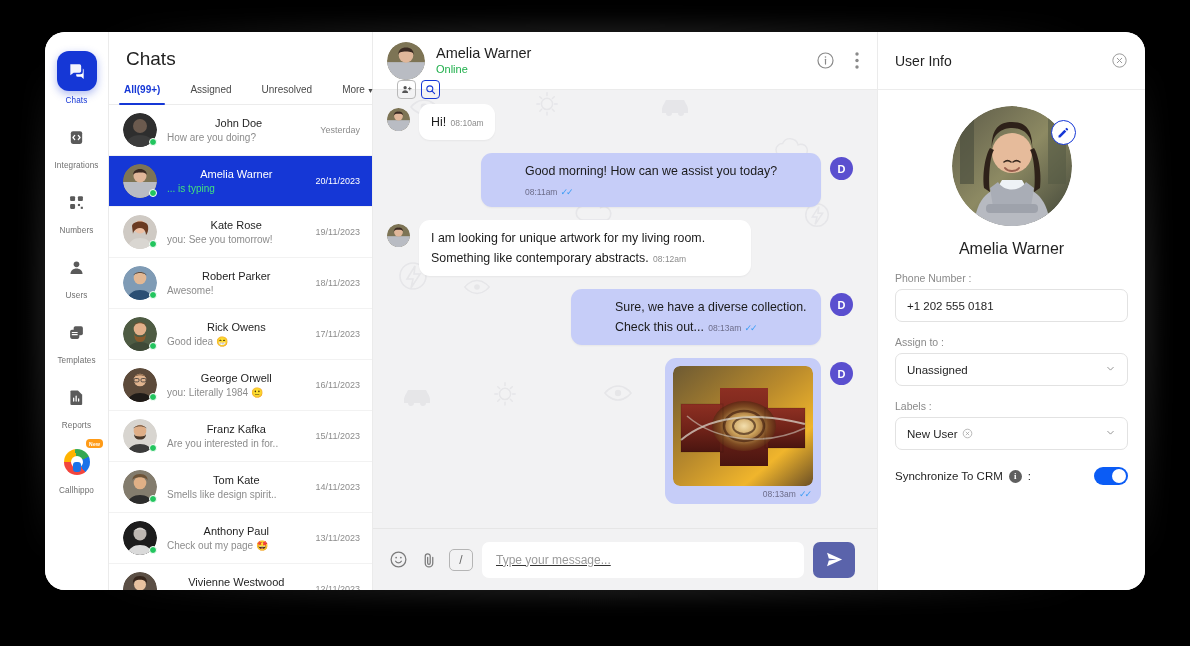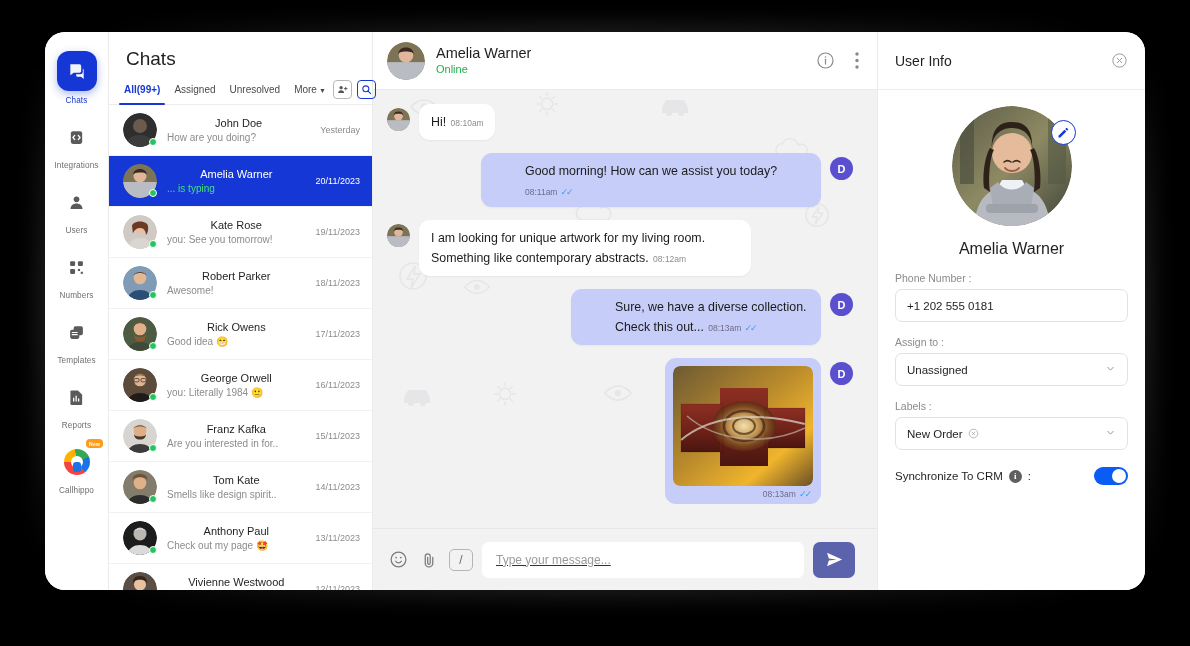--- a/index.html
+++ b/index.html
@@ -75,21 +75,21 @@
   }
   .ch-logo { width:26px;height:26px;border-radius:50%; position:relative;
     background: conic-gradient(from 200deg,#f2453d 0deg 70deg,#ffb300 70deg 150deg,#34a853 150deg 225deg,#1a73e8 225deg 300deg,#f2453d 300deg 360deg);
   }
   .ch-logo::after{content:"";position:absolute;inset:7px;border-radius:50%;background:#fff;}
   .ch-logo::before{content:"";position:absolute;left:9px;top:13px;width:8px;height:10px;border-radius:3px;background:#1a73e8;z-index:2;}
 
   
   .chatlist { width: 265px; flex: 0 0 265px; border-left: 1px solid #ebebeb; border-right:1px solid #ebebeb; display: flex; flex-direction: column; background:#fff;}
   .cl-title { font-size: 19px; color: #1f1f1f; padding: 16px 0 9px 17px; font-weight:400;}
-  .cl-tabs { display: flex; align-items: center; gap: 0; padding: 0 8px; border-bottom: 1px solid #ececec; position:relative;}
+  .cl-tabs { display: flex; align-items: center; gap: 16px; padding: 0 8px; border-bottom: 1px solid #ececec; position:relative;}
   .cl-tab { font-size: 10px; color: #4a4a4a; padding: 5px 7px 9px; cursor: pointer; white-space:nowrap;}
   .cl-tab.active { color: #1537d6; font-weight:600; position:relative;}
   .cl-tab.active::after { content:""; position:absolute; left:2px; right:2px; bottom:-1px; height:2.5px; background:#1537d6; border-radius:2px;}
   .cl-tab .caret { font-size:7px; margin-left:2px; }
   .cl-actions { margin-left: auto; display:flex; gap:5px; padding-bottom:4px;}
   .cl-btn { width:19px;height:19px;border:1px solid #b9b9b9;border-radius:4px;display:flex;align-items:center;justify-content:center;cursor:pointer;color:#555;}
   .cl-btn.pri { border-color:#1537d6; color:#1537d6;}
   .cl-scroll { flex:1; overflow:hidden; }
   .cl-row { display:flex; align-items:center; gap:10px; padding: 8px 12px 8px 14px; cursor:pointer; border-bottom:1px solid #f2f2f2;}
   .cl-row.sel { background:#1537d6; }
@@ -184,38 +184,38 @@
               <rect x="4" y="3" width="16" height="18" rx="3"></rect>
               <path d="M9.5 9 7 12l2.5 3M14.5 9 17 12l-2.5 3" stroke="#fff" stroke-width="1.8" fill="none" stroke-linecap="round" stroke-linejoin="round"></path>
             </svg>
         </span>
         <span class="nav-lbl">Integrations</span>
       </div>
 
       <div class="nav-item">
         <span class="nav-ico">
           <svg width="17" height="17" viewBox="0 0 24 24" fill="currentColor">
-              <circle cx="12" cy="7.5" r="4"></circle>
-              <path d="M3.5 21c0-4.4 3.8-7.5 8.5-7.5s8.5 3.1 8.5 7.5z"></path>
-            </svg>
-        </span>
-        <span class="nav-lbl">Users</span>
-      </div>
-
-      <div class="nav-item">
-        <span class="nav-ico">
-          <svg width="17" height="17" viewBox="0 0 24 24" fill="currentColor">
               <rect x="3" y="3" width="7" height="7" rx="1.5"></rect>
               <rect x="14" y="3" width="7" height="7" rx="1.5"></rect>
               <rect x="3" y="14" width="7" height="7" rx="1.5"></rect>
               <rect x="14" y="14" width="3" height="3"></rect>
               <rect x="18" y="18" width="3" height="3"></rect>
             </svg>
         </span>
         <span class="nav-lbl">Numbers</span>
+      </div>
+
+      <div class="nav-item">
+        <span class="nav-ico">
+          <svg width="17" height="17" viewBox="0 0 24 24" fill="currentColor">
+              <circle cx="12" cy="7.5" r="4"></circle>
+              <path d="M3.5 21c0-4.4 3.8-7.5 8.5-7.5s8.5 3.1 8.5 7.5z"></path>
+            </svg>
+        </span>
+        <span class="nav-lbl">Users</span>
       </div>
 
       <div class="nav-item">
         <span class="nav-ico">
           <svg width="17" height="17" viewBox="0 0 24 24" fill="currentColor">
               <rect x="8" y="3" width="13" height="13" rx="2.5"></rect>
               <rect x="3" y="8" width="13" height="13" rx="2.5"></rect>
               <path d="M6 12h7M6 15h7" stroke="#fff" stroke-width="1.6" stroke-linecap="round"></path>
             </svg>
         </span>
@@ -807,21 +807,21 @@
         <div class="fld-lbl">Assign to :</div>
         <div class="fld">
           <span>Unassigned</span>
           <span class="chev"><svg width="11" height="11" viewBox="0 0 24 24" fill="none" stroke="currentColor" stroke-width="2">
                 <path d="m6 9.5 6 6 6-6" stroke-linecap="round"></path>
               </svg></span>
         </div>
 
         <div class="fld-lbl">Labels :</div>
         <div class="fld">
-          <span>New Order</span>
+          <span>New User</span>
           <span class="chip-x">
               <svg width="11" height="11" viewBox="0 0 24 24" fill="none" stroke="currentColor" stroke-width="1.5">
                 <circle cx="12" cy="12" r="9.4"></circle>
                 <path d="m9 9 6 6M15 9l-6 6" stroke-linecap="round"></path>
               </svg>
             </span>
           <span class="chev"><svg width="11" height="11" viewBox="0 0 24 24" fill="none" stroke="currentColor" stroke-width="2">
                 <path d="m6 9.5 6 6 6-6" stroke-linecap="round"></path>
               </svg></span>
         </div>

